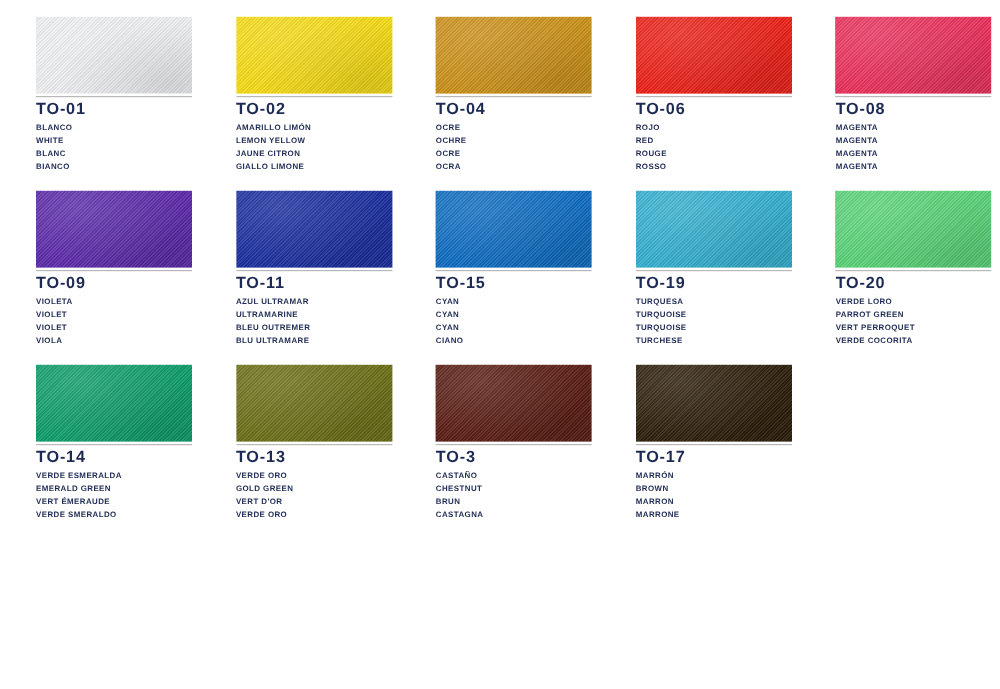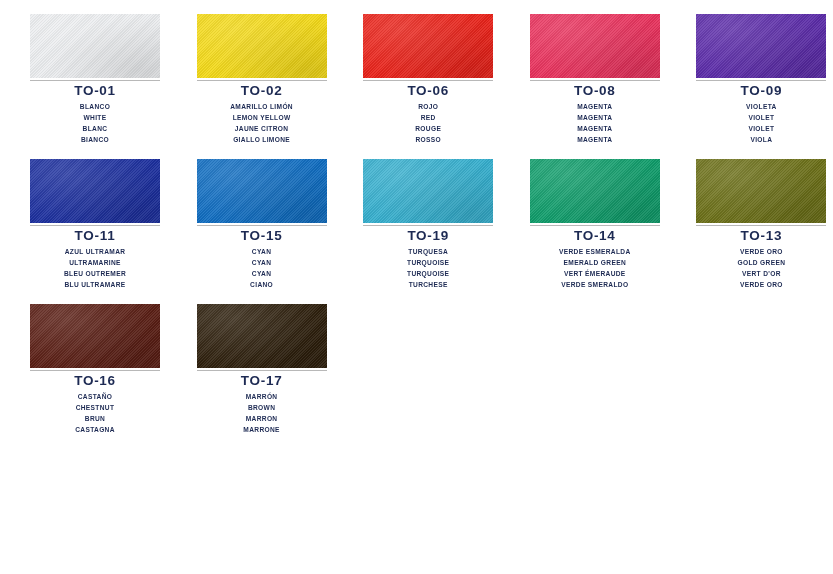--- a/index.html
+++ b/index.html
@@ -15,21 +15,20 @@
     width: 833px;
     height: 574px;
     background: #ffffff;
   }
   .grid {
     display: grid;
     grid-template-columns: repeat(5, 166.6px);
     grid-template-rows: 145px 145px 145px 139px;
     width: 833px;
     height: 445px;
-    text-align: center;
   }
   .cell {
     position: relative;
     padding-left: 30px;
     padding-top: 14px;
   }
   .swatch-wrap {
     width: 130px;
   }
   .swatch {
@@ -117,20 +116,33 @@
       <div class="names">
         <div class="name">AMARILLO LIMÓN</div>
         <div class="name">LEMON YELLOW</div>
         <div class="name">JAUNE CITRON</div>
         <div class="name">GIALLO LIMONE</div>
       </div>
     </div>
   </div>
 
 
+  <div class="cell">
+    <div class="swatch-wrap">
+      <div class="swatch" style="background: rgb(201, 144, 26);"></div>
+      <div class="rule" style="background: rgb(184, 184, 184);"></div>
+      <div class="code">TO-04</div>
+      <div class="names">
+        <div class="name">OCRE</div>
+        <div class="name">OCHRE</div>
+        <div class="name">OCRE</div>
+        <div class="name">OCRA</div>
+      </div>
+    </div>
+  </div>
 
 
   <div class="cell">
     <div class="swatch-wrap">
       <div class="swatch" style="background: rgb(233, 34, 25);"></div>
       <div class="rule" style="background: rgb(184, 184, 184);"></div>
       <div class="code">TO-06</div>
       <div class="names">
         <div class="name">ROJO</div>
         <div class="name">RED</div>
@@ -205,20 +217,33 @@
       <div class="names">
         <div class="name">TURQUESA</div>
         <div class="name">TURQUOISE</div>
         <div class="name">TURQUOISE</div>
         <div class="name">TURCHESE</div>
       </div>
     </div>
   </div>
 
 
+  <div class="cell">
+    <div class="swatch-wrap">
+      <div class="swatch" style="background: rgb(90, 209, 119);"></div>
+      <div class="rule" style="background: rgb(184, 184, 184);"></div>
+      <div class="code">TO-20</div>
+      <div class="names">
+        <div class="name">VERDE LORO</div>
+        <div class="name">PARROT GREEN</div>
+        <div class="name">VERT PERROQUET</div>
+        <div class="name">VERDE COCORITA</div>
+      </div>
+    </div>
+  </div>
 
   <div class="cell">
     <div class="swatch-wrap">
       <div class="swatch" style="background: rgb(15, 156, 106);"></div>
       <div class="rule" style="background: rgb(184, 184, 184);"></div>
       <div class="code">TO-14</div>
       <div class="names">
         <div class="name">VERDE ESMERALDA</div>
         <div class="name">EMERALD GREEN</div>
         <div class="name">VERT ÉMERAUDE</div>
@@ -239,21 +264,21 @@
         <div class="name">VERDE ORO</div>
       </div>
     </div>
   </div>
 
 
   <div class="cell">
     <div class="swatch-wrap">
       <div class="swatch" style="background: rgb(90, 30, 20);"></div>
       <div class="rule" style="background: rgb(184, 184, 184);"></div>
-      <div class="code">TO-16</div>
+      <div class="code">TO-3</div>
       <div class="names">
         <div class="name">CASTAÑO</div>
         <div class="name">CHESTNUT</div>
         <div class="name">BRUN</div>
         <div class="name">CASTAGNA</div>
       </div>
     </div>
   </div>
 
   <div class="cell">

